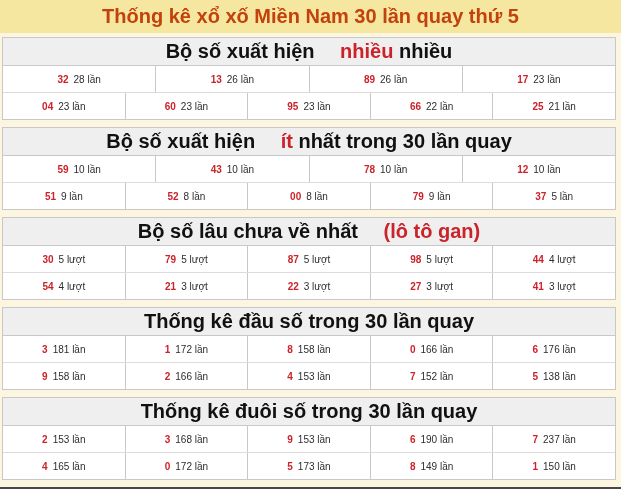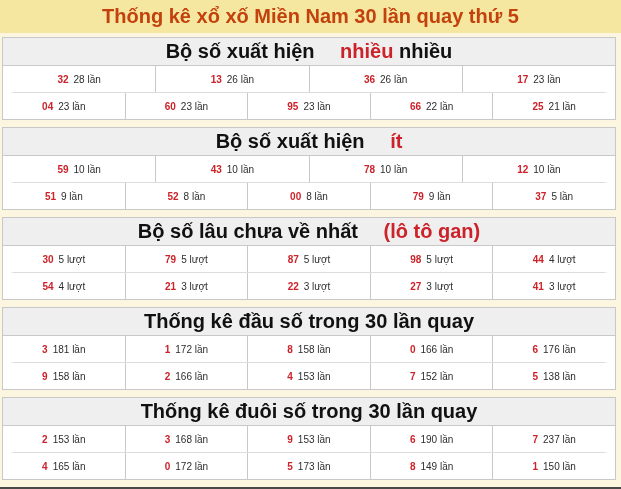--- a/index.html
+++ b/index.html
@@ -33,21 +33,21 @@
   }
   .section-header{
     height:27px;background:var(--header-bg);
     border-bottom:1px solid var(--border);
     display:flex;align-items:center;justify-content:center;
     font-weight:bold;font-size:20px;color:#111;
     white-space:pre;
   }
   .section-header .hl{color:var(--accent-red);padding-left:20px;}
   .grid-row{display:flex;height:26px;}
-  .grid-row + .grid-row{border-top:1px solid var(--inner-border);border-radius:12px;}
+  .grid-row + .grid-row{border-top:1px solid var(--inner-border);}
   .cell{
     flex:1 1 0;min-width:0;
     display:flex;align-items:center;justify-content:center;
     font-size:10px;gap:5px;background:#fff;
   }
   .cell + .cell{border-left:1px solid var(--border);}
   .num{color:var(--accent-red);font-weight:bold;}
   .count{color:var(--text-dark);}
   .bottom-bar{height:6px;background:var(--bottom-bar);margin-top:1px;}
 </style>
@@ -62,21 +62,21 @@
         <div class="grid-row">
           <div class="cell">
             <span class="num">32</span>
             <span class="count">28 lần</span>
           </div>
           <div class="cell">
             <span class="num">13</span>
             <span class="count">26 lần</span>
           </div>
           <div class="cell">
-            <span class="num">36</span>
+            <span class="num">89</span>
             <span class="count">26 lần</span>
           </div>
           <div class="cell">
             <span class="num">17</span>
             <span class="count">23 lần</span>
           </div>
         </div>
         <div class="grid-row">
           <div class="cell">
             <span class="num">04</span>
@@ -94,21 +94,21 @@
             <span class="num">66</span>
             <span class="count">22 lần</span>
           </div>
           <div class="cell">
             <span class="num">25</span>
             <span class="count">21 lần</span>
           </div>
         </div>
       </section>
       <section class="stat-section">
-        <div class="section-header"><span class="">Bộ số xuất hiện </span><span class="hl">ít</span></div>
+        <div class="section-header"><span class="">Bộ số xuất hiện </span><span class="hl">ít</span><span class=""> nhất trong 30 lần quay</span></div>
         <div class="grid-row">
           <div class="cell">
             <span class="num">59</span>
             <span class="count">10 lần</span>
           </div>
           <div class="cell">
             <span class="num">43</span>
             <span class="count">10 lần</span>
           </div>
           <div class="cell">

